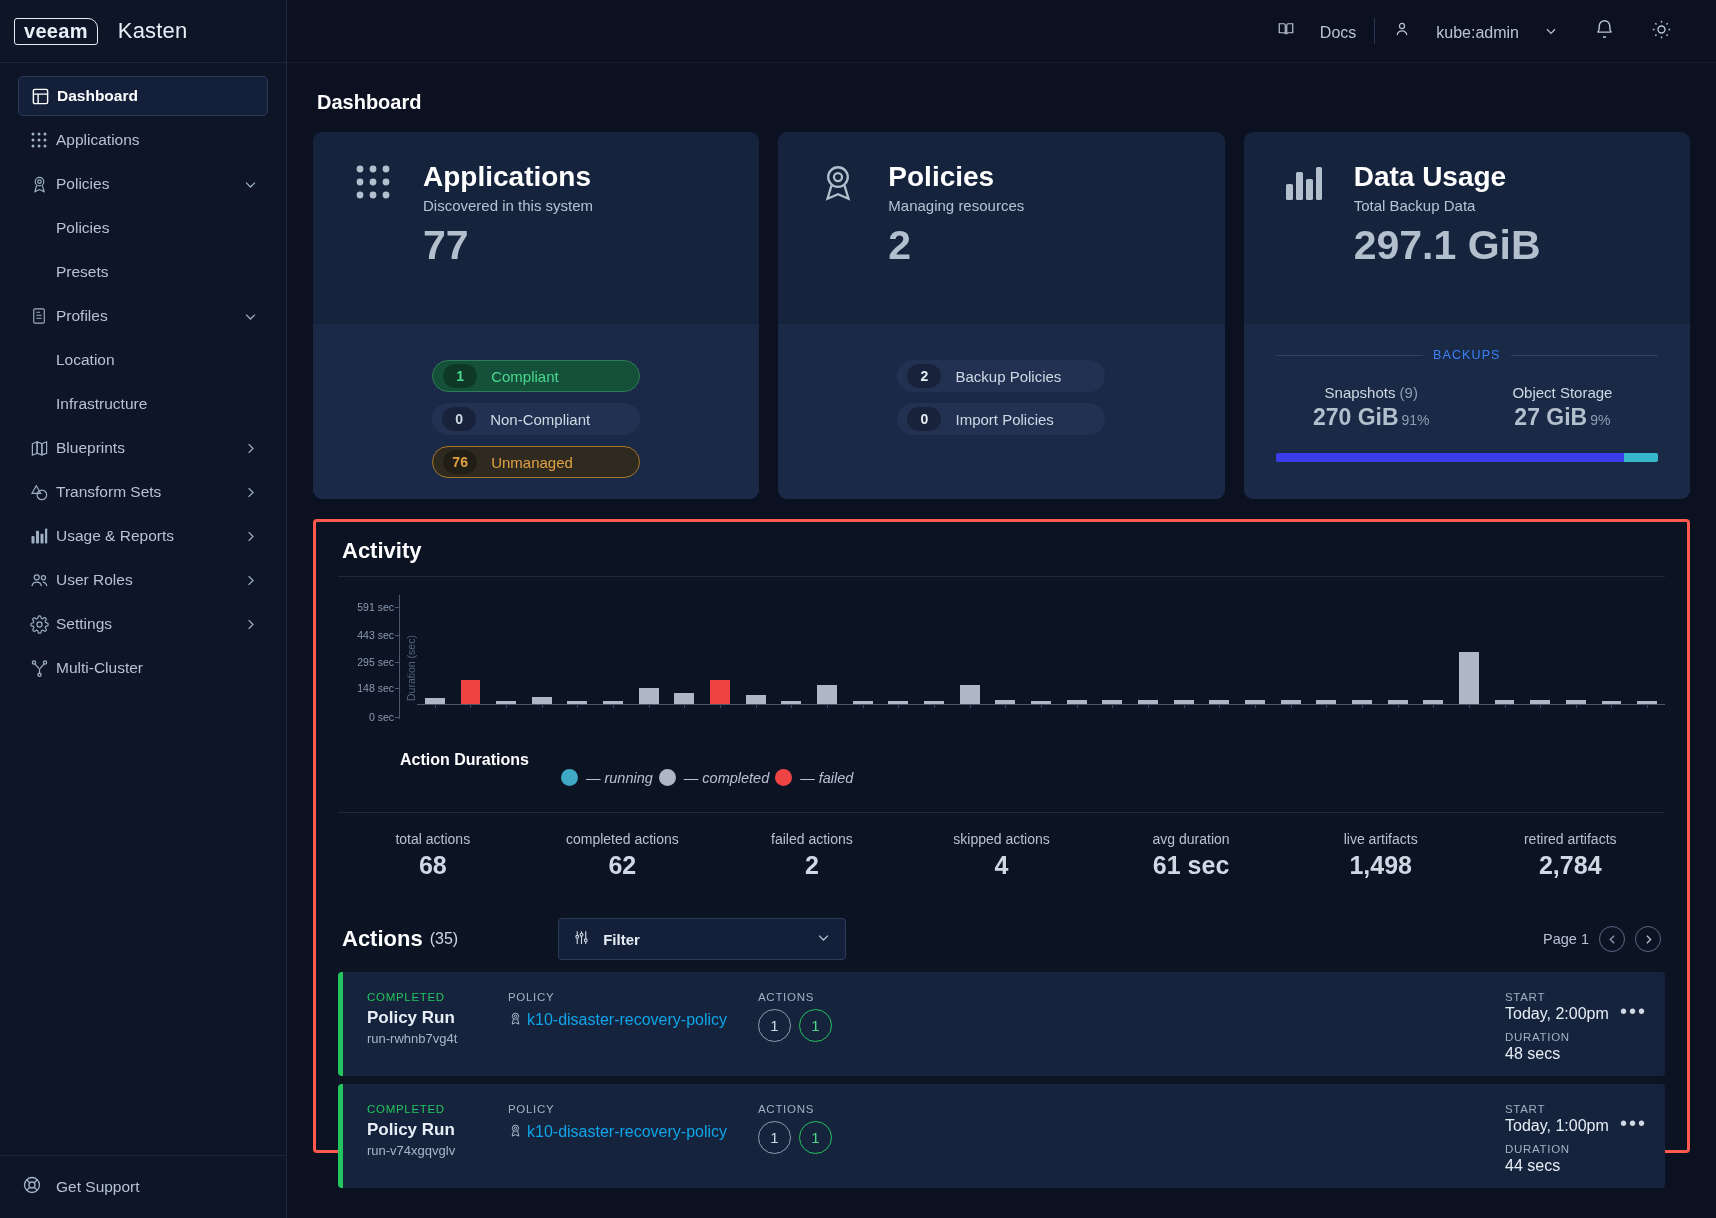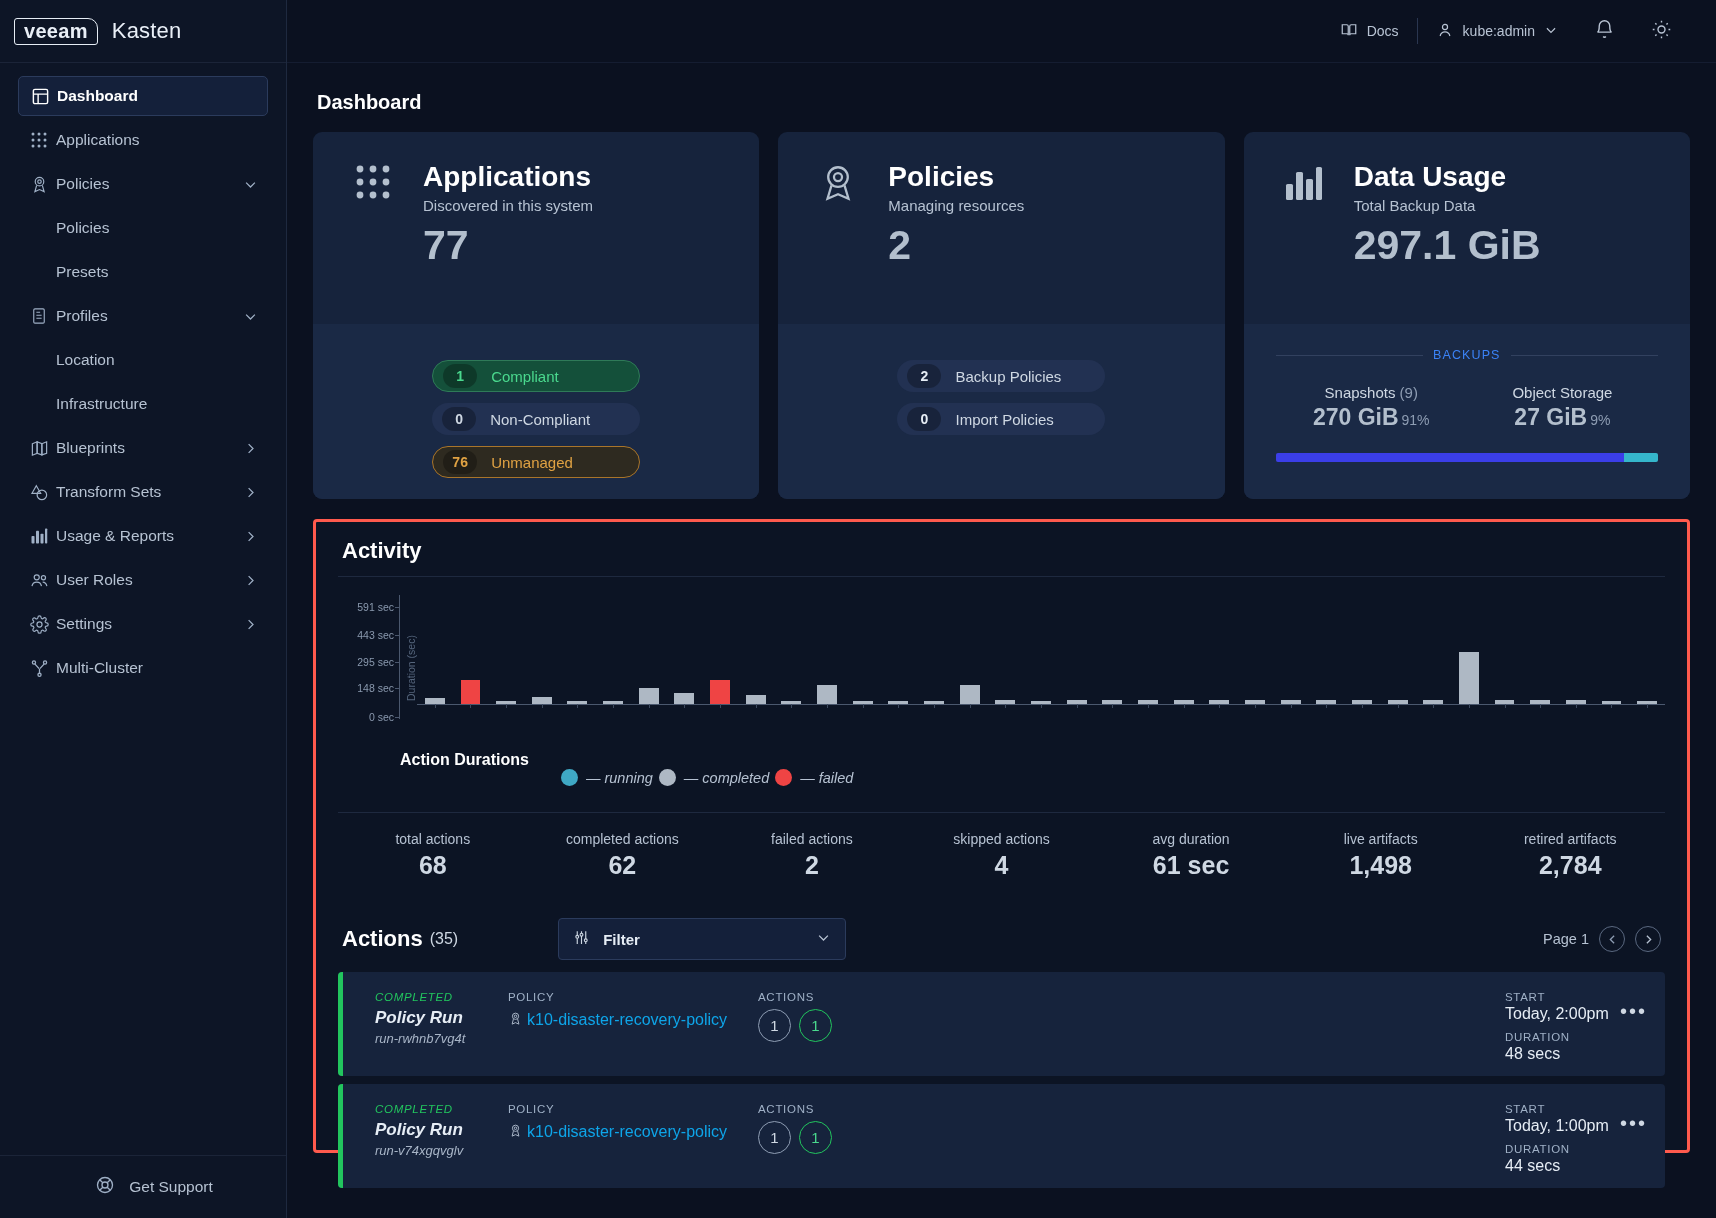--- a/index.html
+++ b/index.html
@@ -27,21 +27,21 @@
     border-bottom: 1px solid #1b2438;
   }
   .brand-veeam {
     border: 1.6px solid #e6edf5;
     border-radius: 3px 10px 3px 3px;
     padding: 2px 9px 3px 9px;
     font-size: 20px; font-weight: 700; color: #e9eff7;
     letter-spacing: .3px; line-height: 1;
   }
   .brand-kasten {
-    font-size: 22px; color: #e9eff7; margin-left: 14px;
+    font-size: 22px; color: #e9eff7; margin-left: 20px;
     font-weight: 400; letter-spacing: .2px;
   }
   .nav { padding: 13px 18px 0 18px; flex: 1; overflow: hidden; }
   .nav-item {
     display: flex; align-items: center;
     height: 40px; border-radius: 5px;
     padding: 0 10px 0 12px;
     color: #b6c2d2; font-size: 15.5px;
     margin-bottom: 4px; cursor: pointer;
   }
@@ -51,35 +51,35 @@
   }
   .nav-ico { width: 26px; min-width: 26px; display: flex; align-items: center; color: #9fb0c6; }
   .nav-item.active .nav-ico { color: #ffffff; }
   .nav-label { flex: 1; }
   .nav-sub { padding-left: 38px; color: #b6c2d2; }
   .chev { color: #9fb0c6; display: flex; align-items: center; }
   .support {
     height: 63px; min-height: 63px;
     border-top: 1px solid #1b2438;
     display: flex; align-items: center; padding-left: 22px;
-    color: #b6c2d2; font-size: 15.5px; gap: 14px; justify-content: center;
+    color: #b6c2d2; font-size: 15.5px; gap: 14px;
   }
 
   
   .main { flex: 1; display: flex; flex-direction: column; height: 1218px; position: relative; }
   .topbar {
     height: 63px; min-height: 63px;
     display: flex; align-items: center; justify-content: flex-end;
     gap: 0px; padding-right: 26px;
     border-bottom: 1px solid #151d31;
     background: #0b1120;
   }
   .tb-item {
-    display: flex; align-items: center; gap: 9px;
-    color: #b9c4d4; font-size: 14px; padding: 0 18px; cursor: pointer;
+    display: flex; align-items: flex-end; gap: 25px;
+    color: #b9c4d4; font-size: 16px; padding: 0 18px; cursor: pointer;
   }
   .tb-divider { width: 1px; height: 26px; background: #2a3650; }
 
   
   .content { flex: 1; overflow: hidden; padding: 0 26px; background: #0b1120; }
   .page-title { font-size: 20px; font-weight: 700; color: #ffffff; margin: 28px 0 18px 4px; }
 
   .cards { display: flex; gap: 19px; }
   .card {
     flex: 1; background: #16233c; border-radius: 9px;
@@ -178,21 +178,21 @@
   .pager { margin-left:auto; display:flex; align-items:center; gap: 10px; font-size: 14.5px; color:#b6c2d2; }
   .pg-btn { width:26px;height:26px;border-radius:50%;border:1px solid #5a6880; display:flex;align-items:center;justify-content:center;color:#8e9db3; cursor:pointer;}
 
   .act-row {
     background: #16233c; border-radius: 4px; margin-bottom: 8px;
     display:flex; align-items:flex-start; height: 104px;
     position: relative; overflow:hidden;
   }
   .act-bar { width: 5px; background: #22c55e; height: 100%; }
   .col { padding: 19px 0 0 0; }
-  .col-status { width: 165px; padding-left: 32px; font-style: italic; }
+  .col-status { width: 165px; padding-left: 24px; }
   .lbl-cap { font-size: 11.5px; letter-spacing: .7px; color:#9fb0c6; }
   .lbl-cap.green { color:#22c55e; }
   .act-type { font-size: 17px; font-weight:700; color:#e6edf5; margin-top: 5px; }
   .act-id { font-size: 13px; color:#a8b5c7; margin-top: 3px; }
   .col-policy { width: 250px; }
   .policy-name { font-size: 16px; color:#0ea5e9; margin-top:5px; display:flex; gap:4px; line-height:1.35;align-items:center; }
   .col-actions { width: 200px; }
   .circles { display:flex; gap:8px; margin-top:6px; }
   .circ { width: 33px; height: 33px; border-radius:50%; border:1px solid #8e9db3; display:flex;align-items:center;justify-content:center;font-size:15px;color:#cfd8e3; }
   .circ.green { border-color:#22c55e; color:#4ad98e; }

